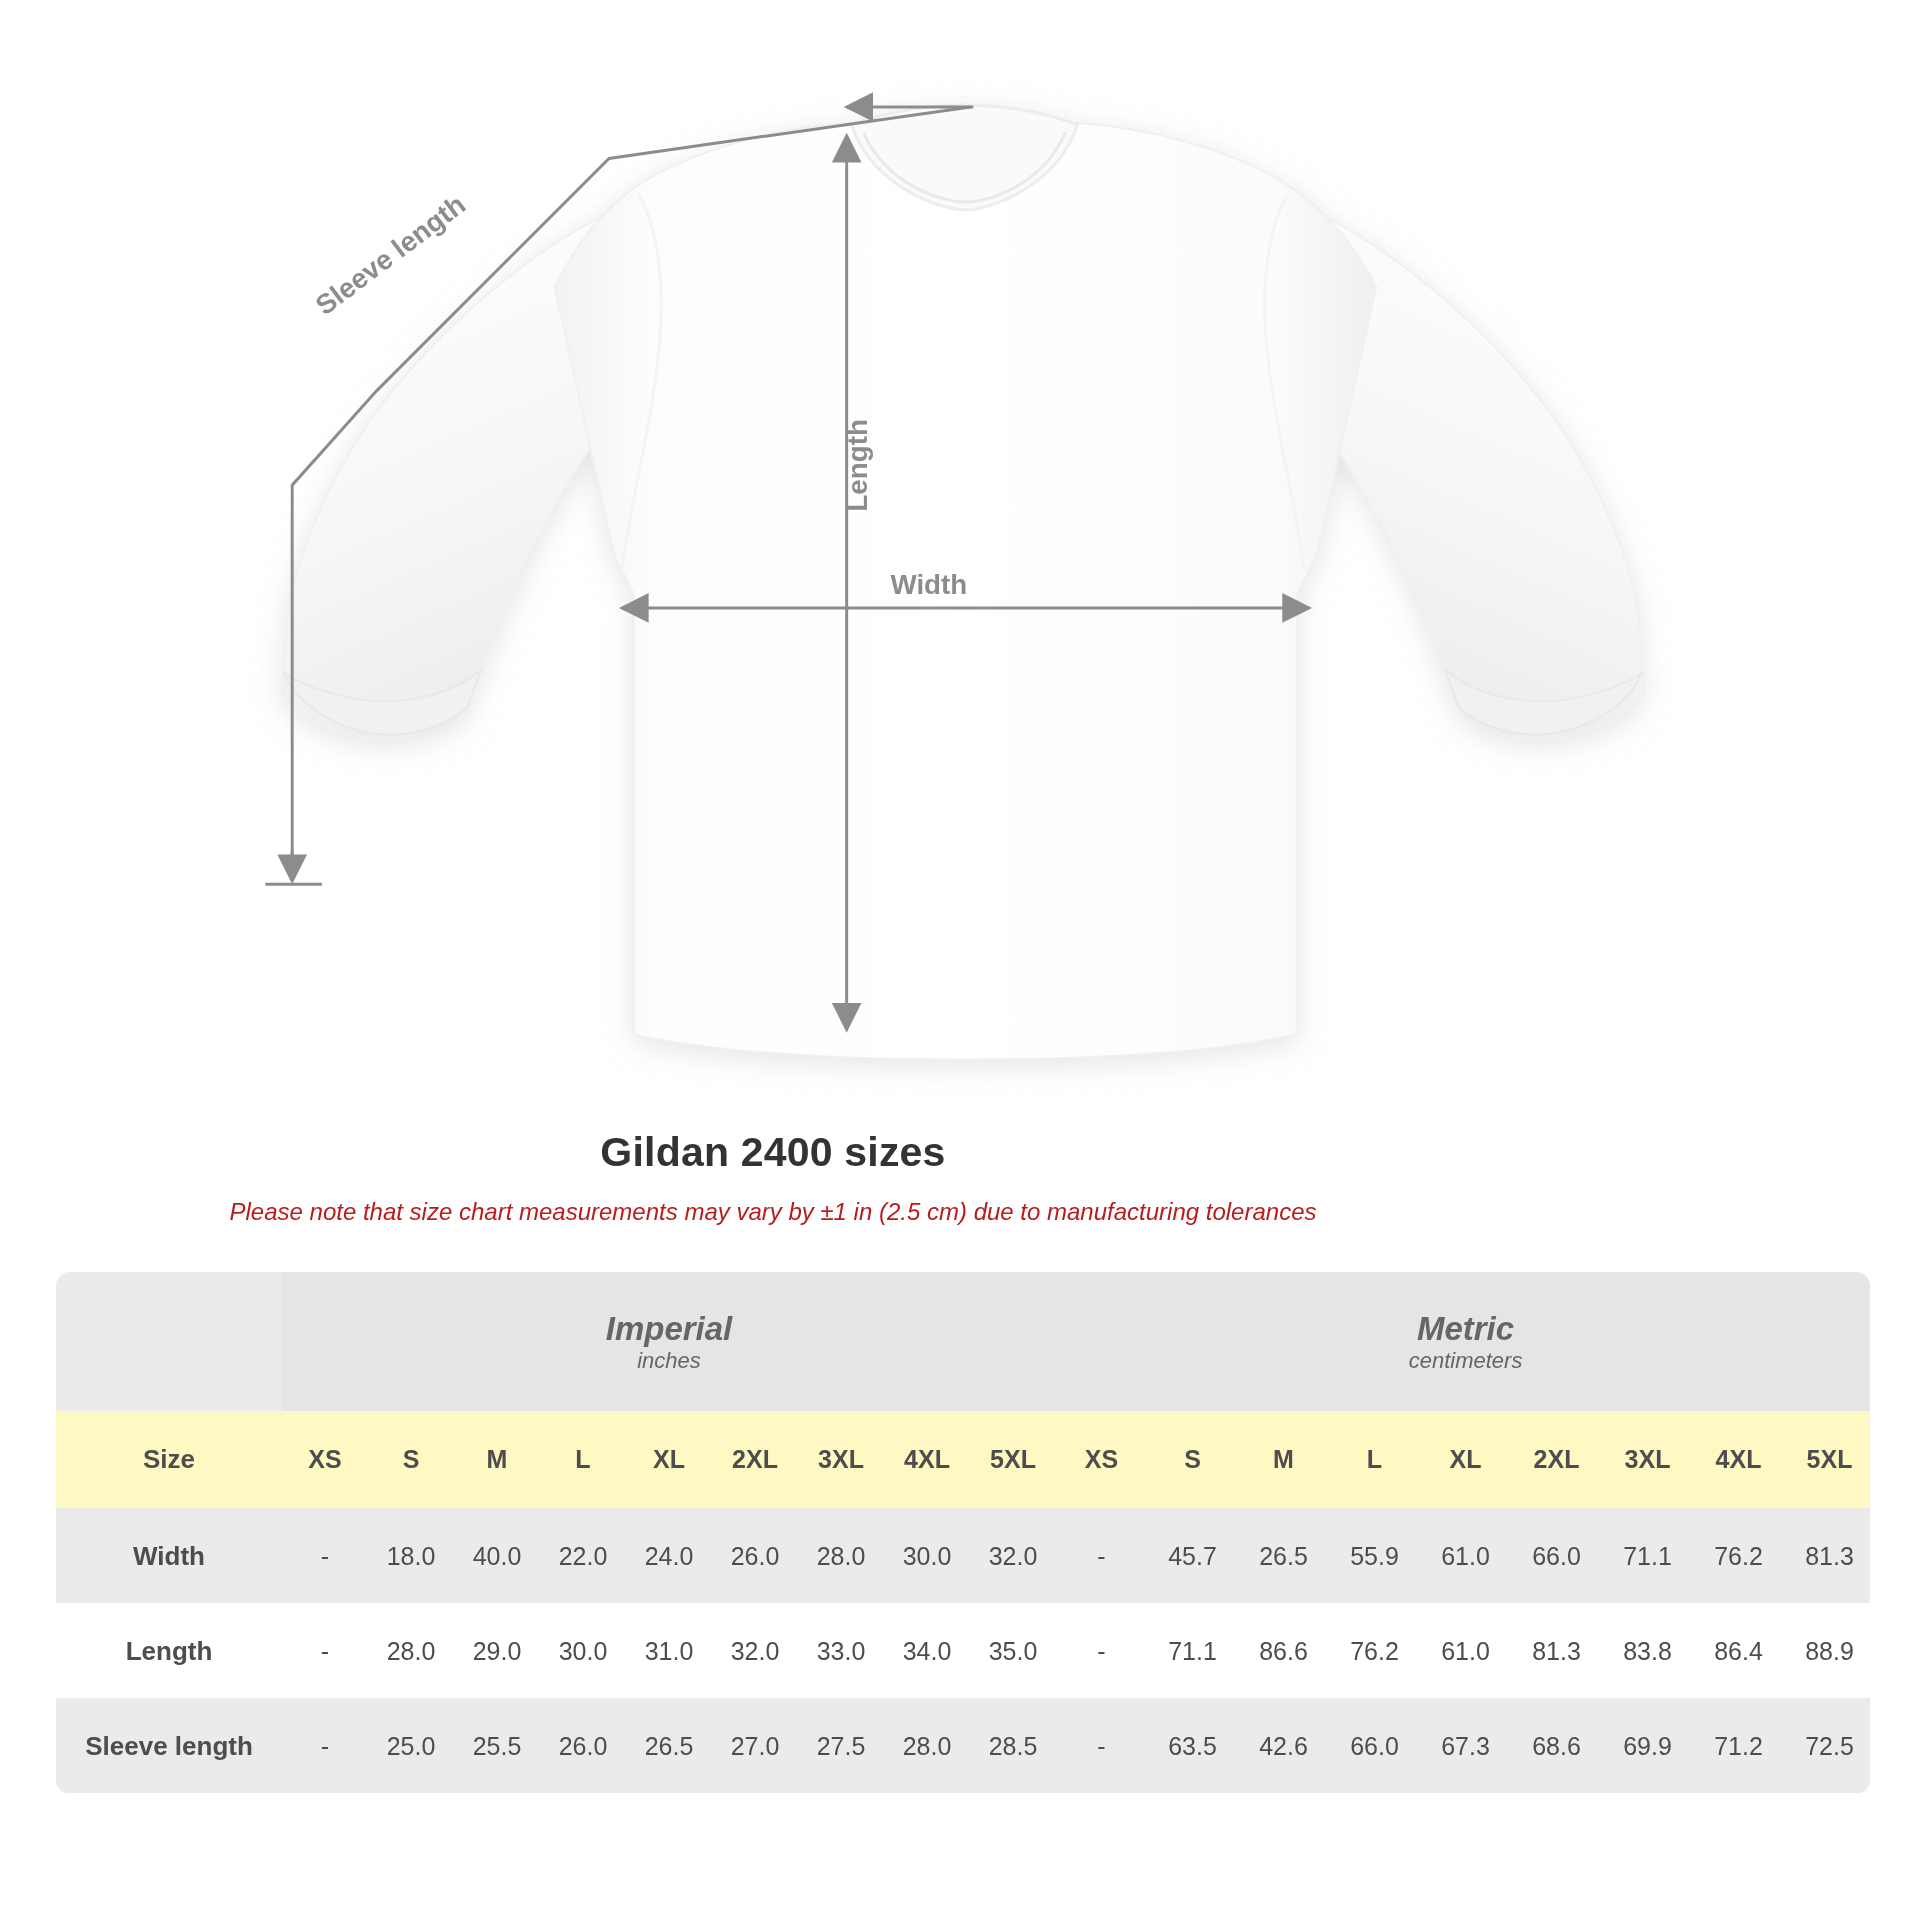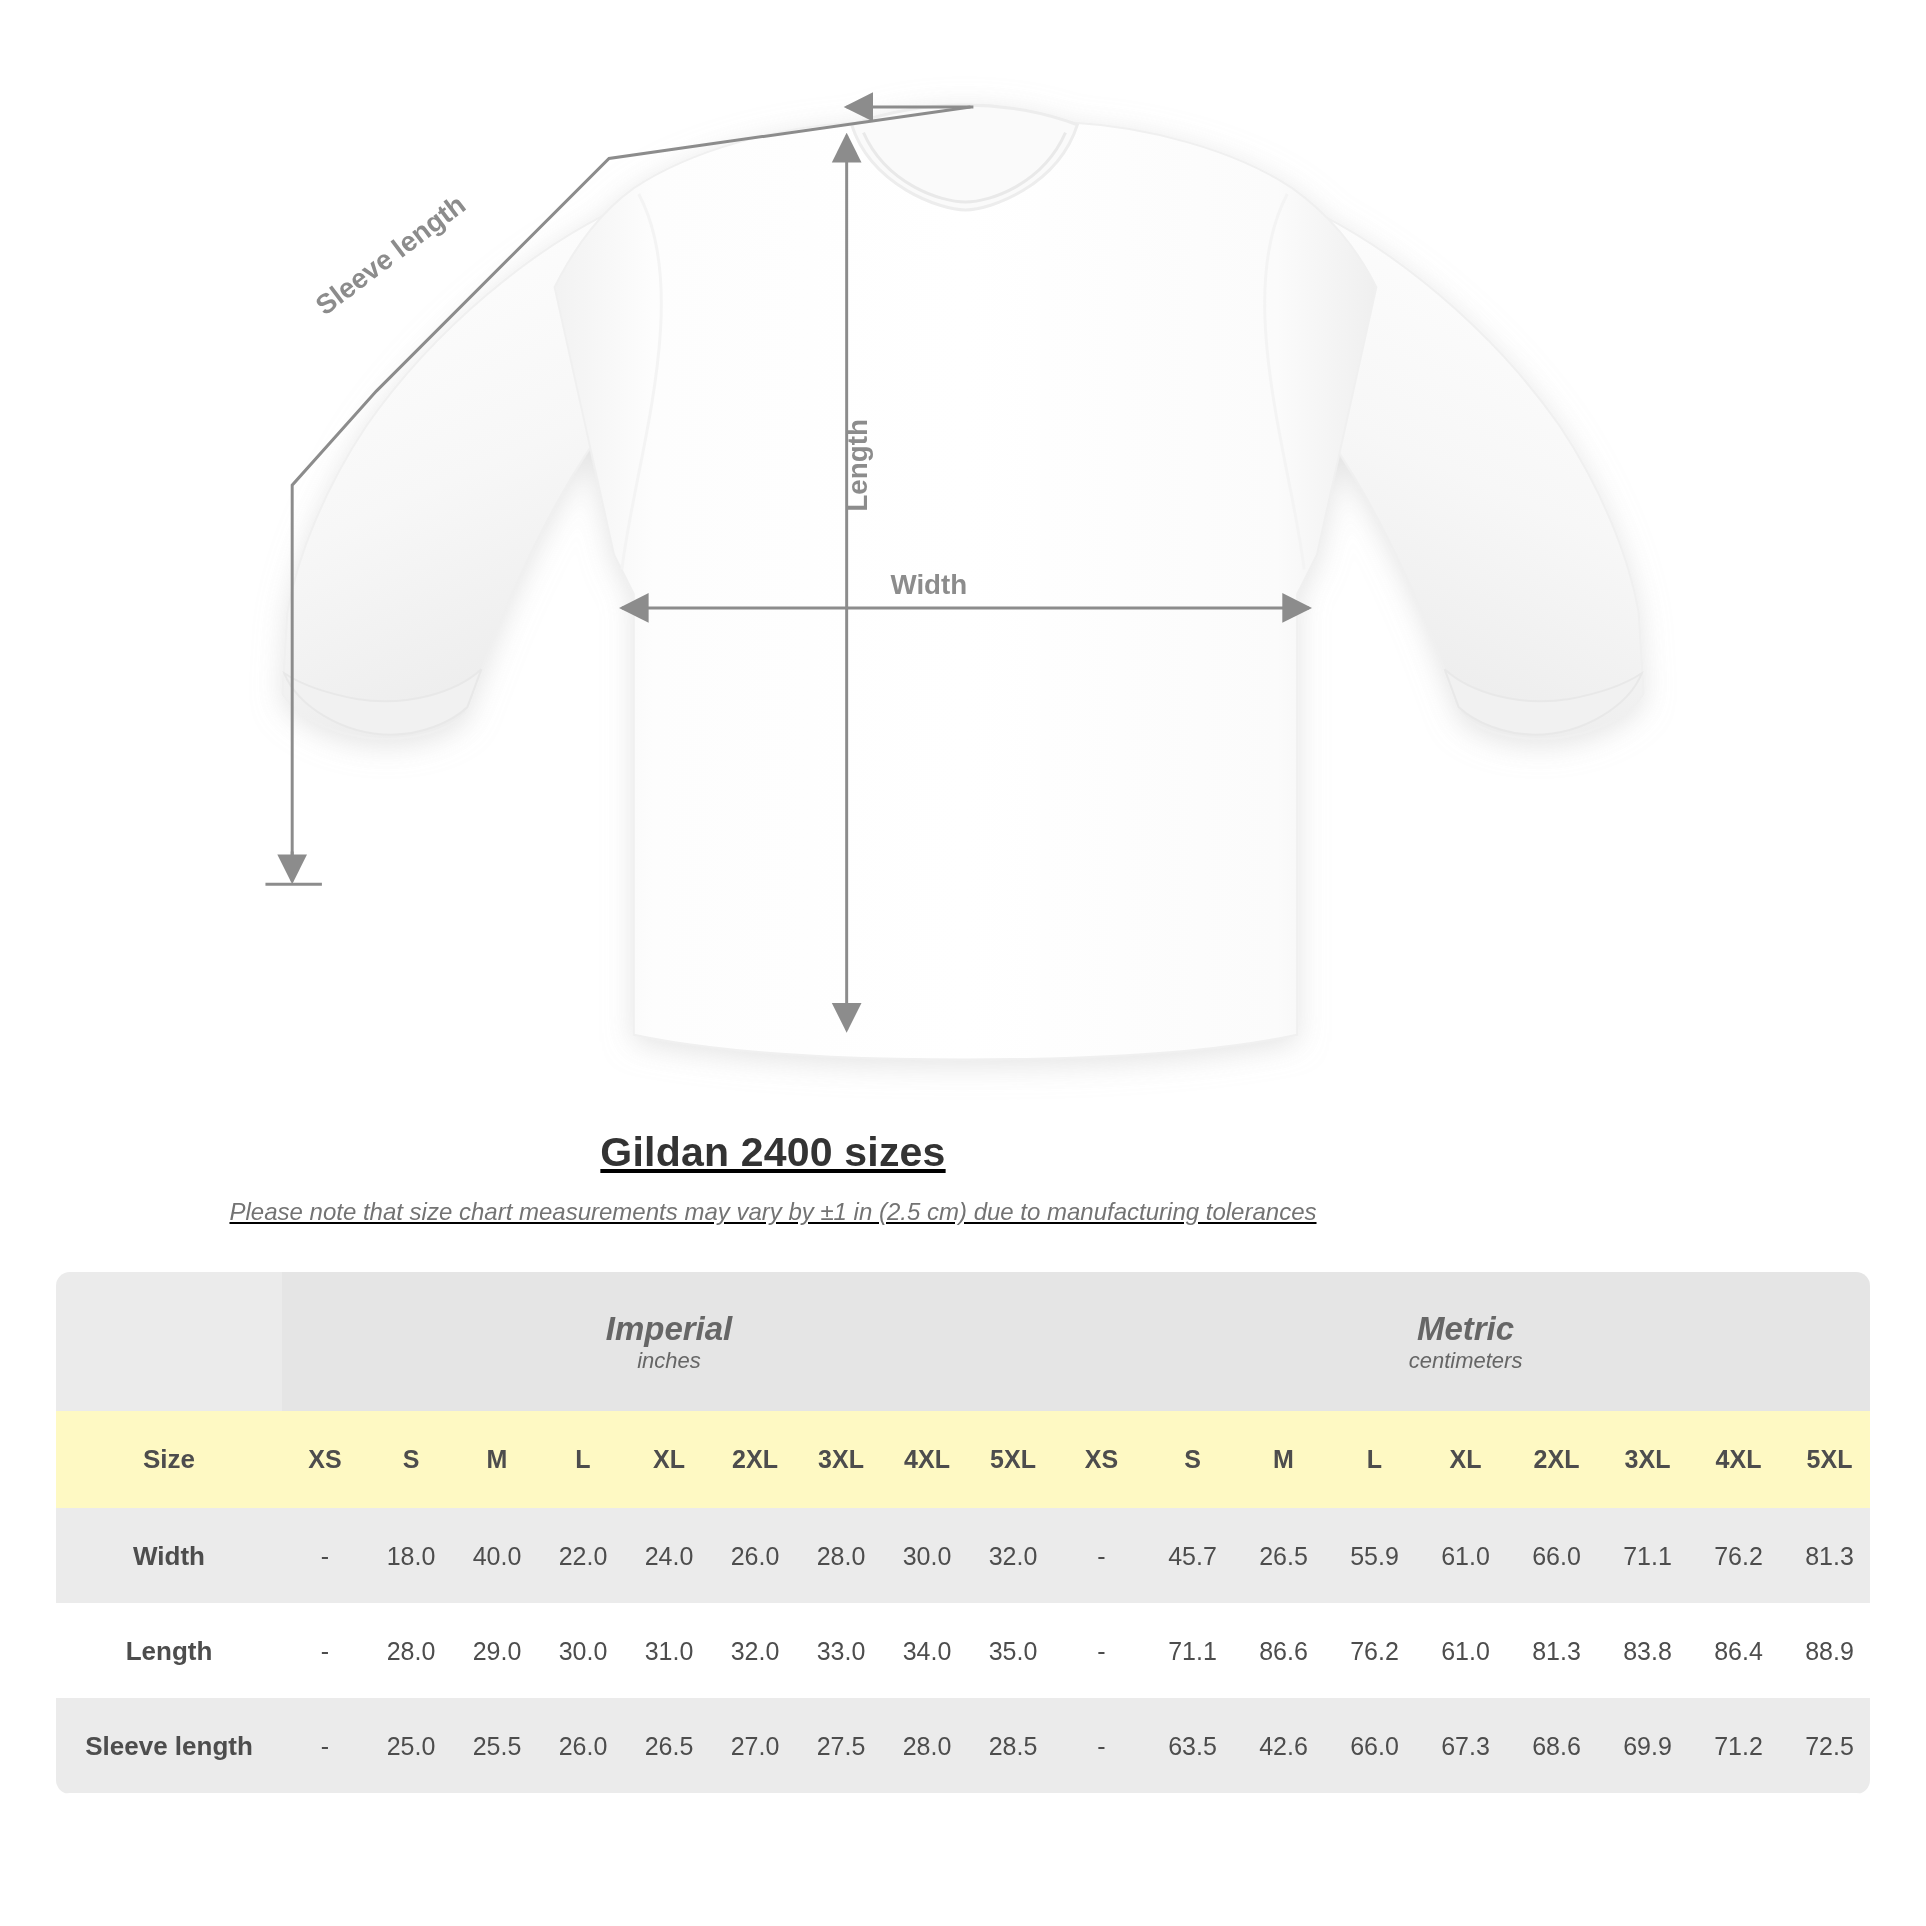--- a/index.html
+++ b/index.html
@@ -27,33 +27,32 @@
     display: block;
   }
 
   
   #title-block {
     position: absolute;
     top: 1129px;
     left: 0;
     width: 1546px;
     text-align: center;
-    text-decoration: underline;
   }
   #chart-title {
     font-size: 41px;
     font-weight: bold;
     color: #333333;
     letter-spacing: 0.2px;
   }
   #chart-subtitle {
     margin-top: 22px;
     font-size: 24px;
     font-style: italic;
-    color: #737373;
+    color: #b91c1c;
   }
 
   
   #size-table-wrap {
     position: absolute;
     top: 1272px;
     left: 56px;
     width: 1814px;
   }
   table.size-table {

